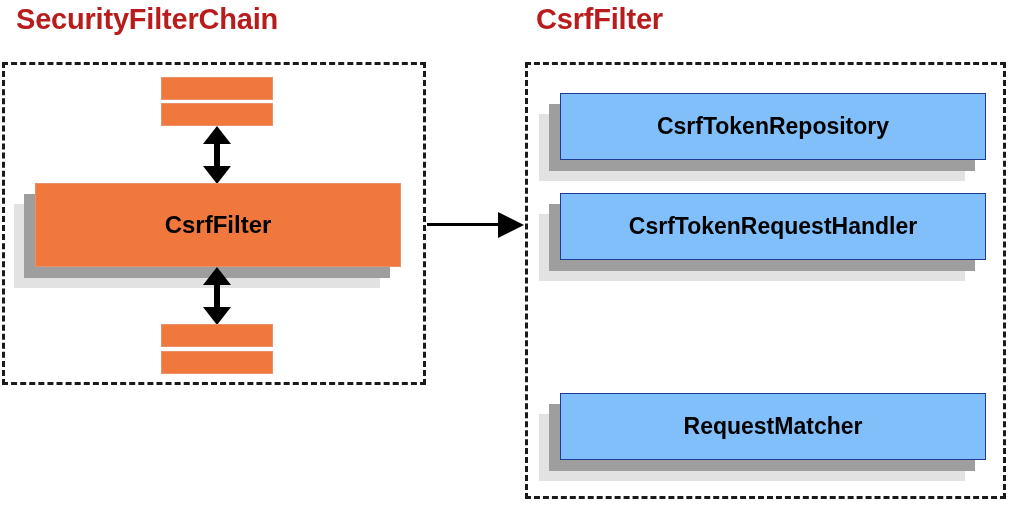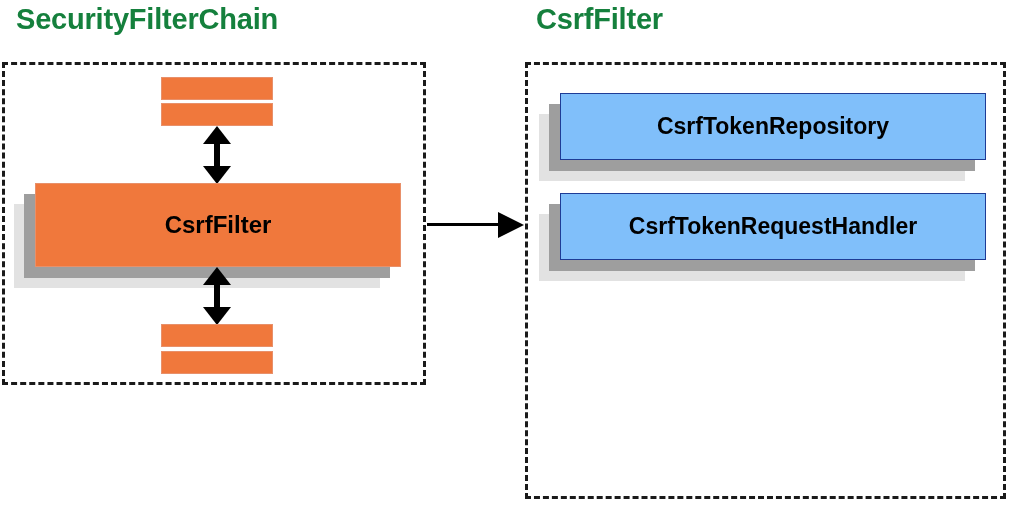--- a/index.html
+++ b/index.html
@@ -18,21 +18,21 @@
     overflow: hidden;
   }
 
   
   .panel-title {
     position: absolute;
     font-family: "Liberation Sans", sans-serif;
     font-weight: bold;
     font-size: 29px;
     line-height: 1;
-    color: #15803d;
+    color: #b91c1c;
     white-space: nowrap;
     letter-spacing: -0.2px;
   }
   #title-left  { left: 16px;  top: 5px; }
   #title-right { left: 536px; top: 5px; }
 
   
   .dashed-box {
     position: absolute;
     border: 3px dashed #1a1a1a;
@@ -231,14 +231,21 @@
 
   <div class="node blue" style="left:560px; top:193px; width:426px; height:67px;">
     <div class="sh-light"></div>
     <div class="sh-dark"></div>
     <div class="face">
       <span class="label">CsrfTokenRequestHandler</span>
     </div>
   </div>
 
 
+  <div class="node blue" style="left:560px; top:393px; width:426px; height:67px;">
+    <div class="sh-light"></div>
+    <div class="sh-dark"></div>
+    <div class="face">
+      <span class="label">RequestMatcher</span>
+    </div>
+  </div>
 
 </div>
 
 </body></html>

